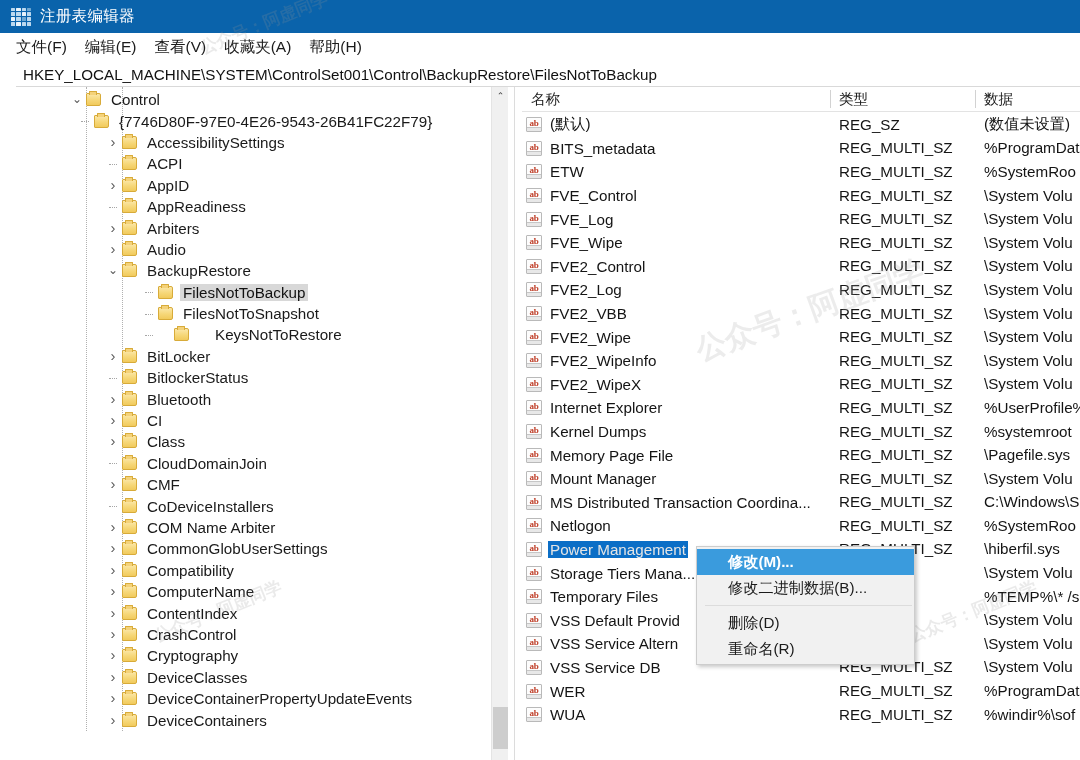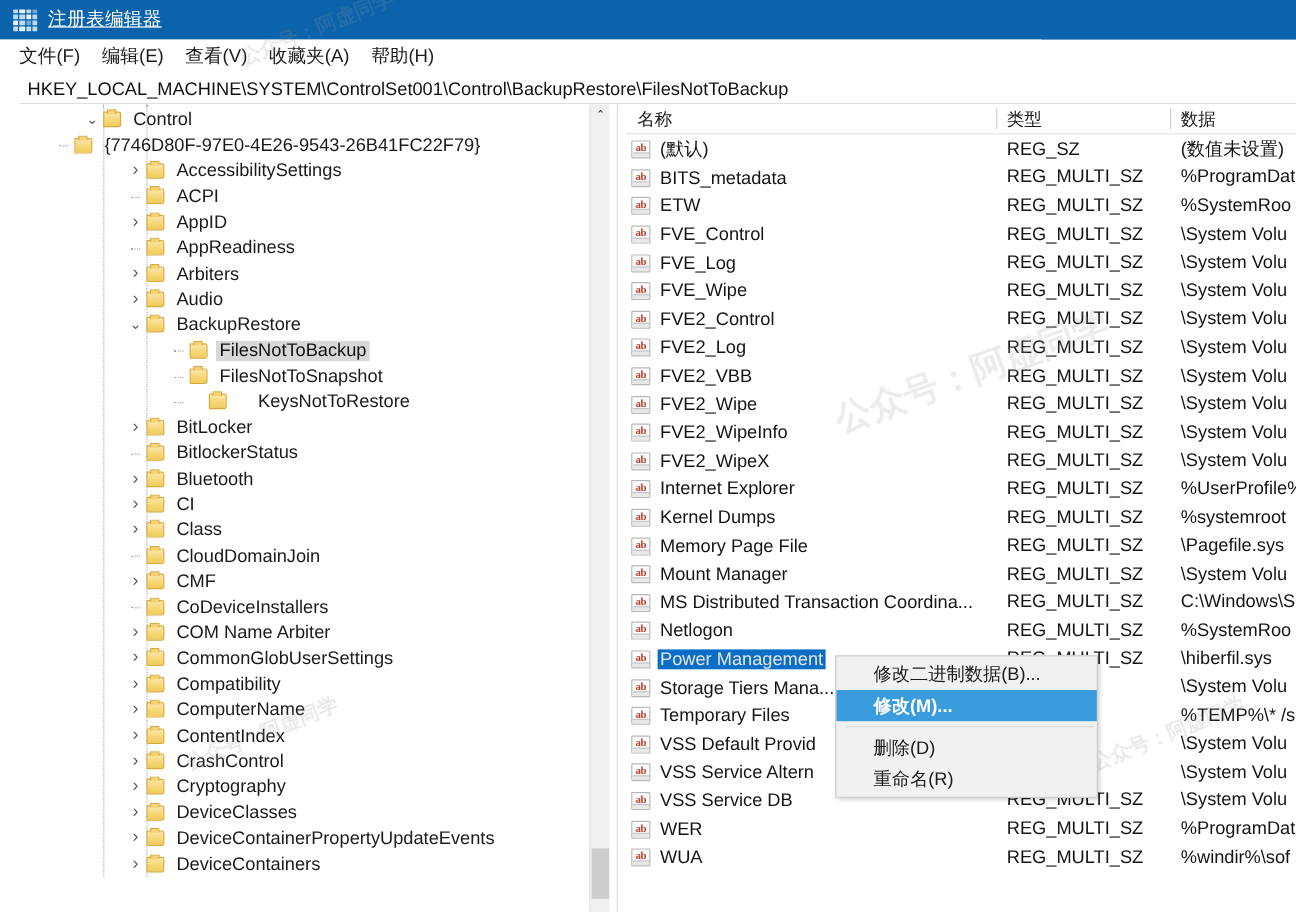--- a/index.html
+++ b/index.html
@@ -25,21 +25,20 @@
     gap: 1px;
     flex: 0 0 auto;
   }
   .title-icon i { background: #bcd9ef; display:block; border-radius:0.5px; }
   .title-icon i:nth-child(2), .title-icon i:nth-child(7),
   .title-icon i:nth-child(9), .title-icon i:nth-child(14) { background:#e9f3fb; }
   .title-icon i:nth-child(4), .title-icon i:nth-child(11) { background:#6fa8d2; }
   .title-text {
     color: #ffffff; font-size: 15.5px; letter-spacing: .3px;
     white-space: nowrap;
-    text-decoration: underline;
   }
 
   
   .menubar {
     position: absolute; left: 0; top: 33px; width: 868px; height: 29px;
     background: #ffffff;
     display: flex; align-items: center;
     padding-left: 7px;
   }
   .menubar .mi {
@@ -251,21 +250,21 @@
 
     <div class="treepane">
       <div class="tree" id="tree">
           <div class="guide" style="left: 86px;"></div>
           <div class="guide" style="left: 122px;"></div>
           <div class="trow" style="padding-left: 68px;">
             <span class="twist">⌄</span>
             <span class="tfolder"></span>
             <span class="tlabel">Control</span>
           </div>
-          <div class="trow" style="padding-left: 44px;">
+          <div class="trow" style="padding-left: 76px;">
             <span class="tdash"></span>
             <span class="tfolder"></span>
             <span class="tlabel">{7746D80F-97E0-4E26-9543-26B41FC22F79}</span>
           </div>
           <div class="trow" style="padding-left: 104px;">
             <span class="twist" style="font-size: 15px;">›</span>
             <span class="tfolder"></span>
             <span class="tlabel">AccessibilitySettings</span>
           </div>
           <div class="trow" style="padding-left: 104px;">
@@ -684,22 +683,22 @@
             </div>
             <div class="c-type"><span class="txt">REG_MULTI_SZ</span></div>
             <div class="c-data"><span class="txt">%windir%\sof</span></div>
           </div>
         </div>
     </div>
 
   </div>
 
   <div class="ctxmenu" id="ctxmenu">
+      <div class="ci hl">修改(M)...</div>
       <div class="ci">修改二进制数据(B)...</div>
-      <div class="ci hl">修改(M)...</div>
       <div class="sep"></div>
       <div class="ci">删除(D)</div>
       <div class="ci">重命名(R)</div>
     </div>
 
   <div class="wm" style="left:196px;top:12px;">公众号：阿虚同学</div>
   <div class="wm2" style="left:690px;top:290px;font-size:30px;">公众号：阿虚同学</div>
   <div class="wm" style="left:150px;top:600px;">公众号：阿虚同学</div>
   <div class="wm" style="left:905px;top:600px;">公众号：阿虚同学</div>
 

